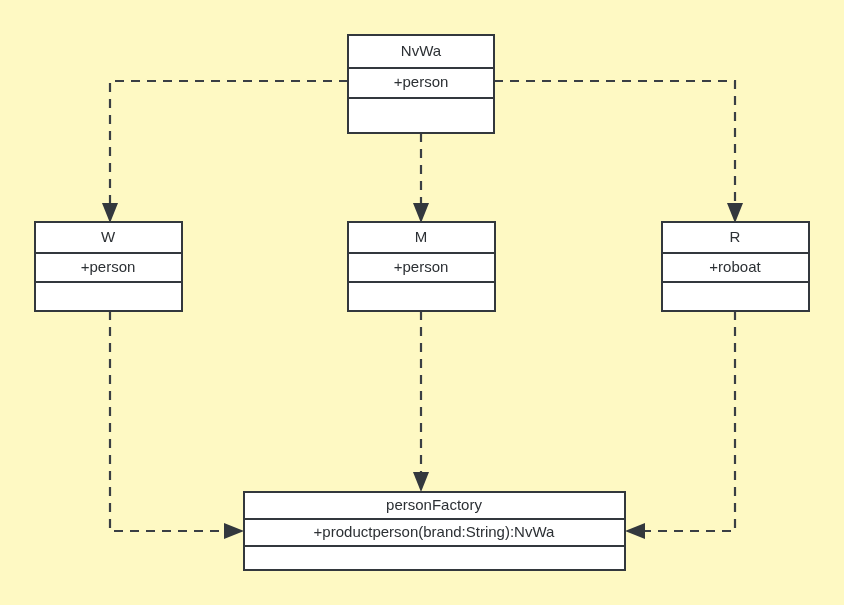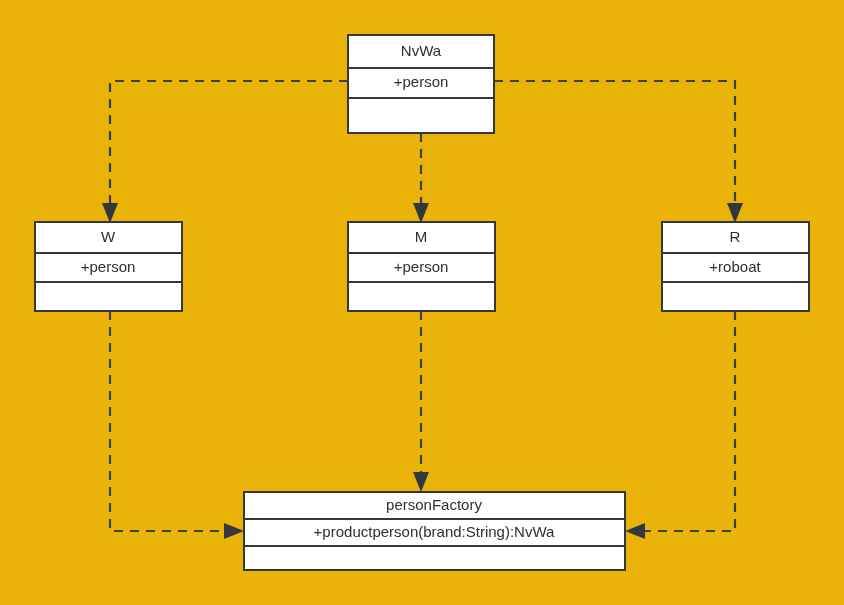--- a/index.html
+++ b/index.html
@@ -11,21 +11,21 @@
   body {
     width: 844px;
     height: 605px;
     font-family: "Liberation Sans", sans-serif;
     overflow: hidden;
   }
   #diagram-canvas {
     position: relative;
     width: 844px;
     height: 605px;
-    background: #eab308;
+    background: #fef9c3;
   }
   svg.diagram {
     display: block;
     width: 844px;
     height: 605px;
   }
   .uml-box-rect {
     fill: #ffffff;
     stroke: #33383d;
     stroke-width: 2;

